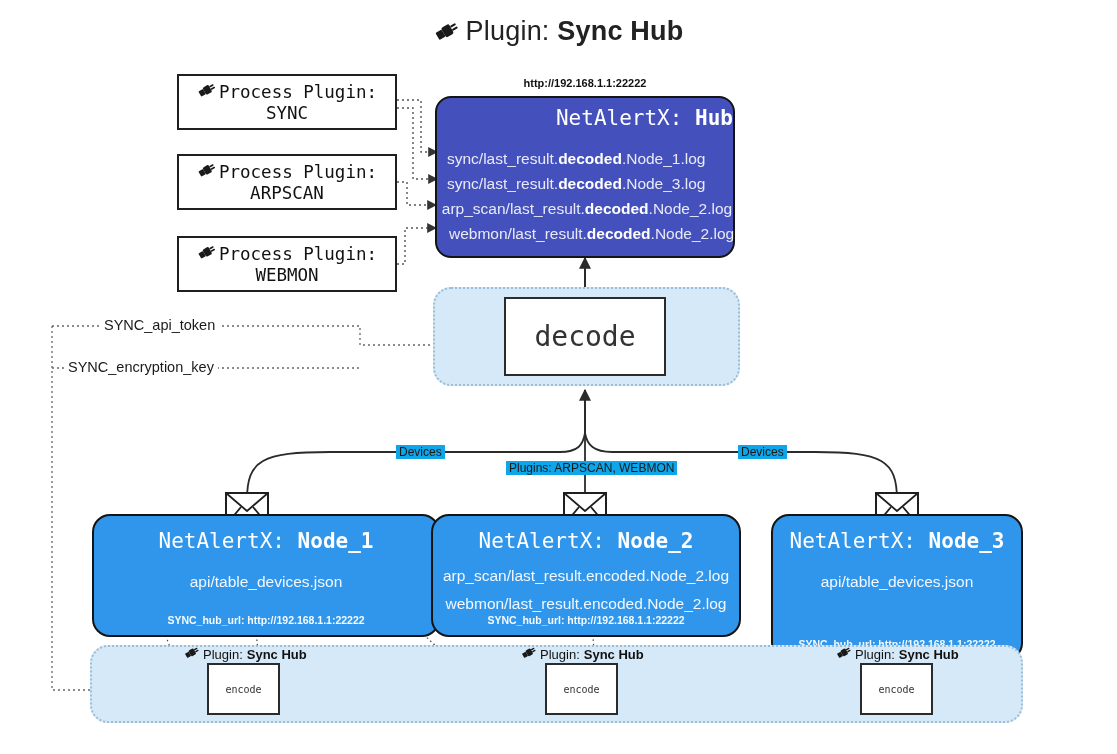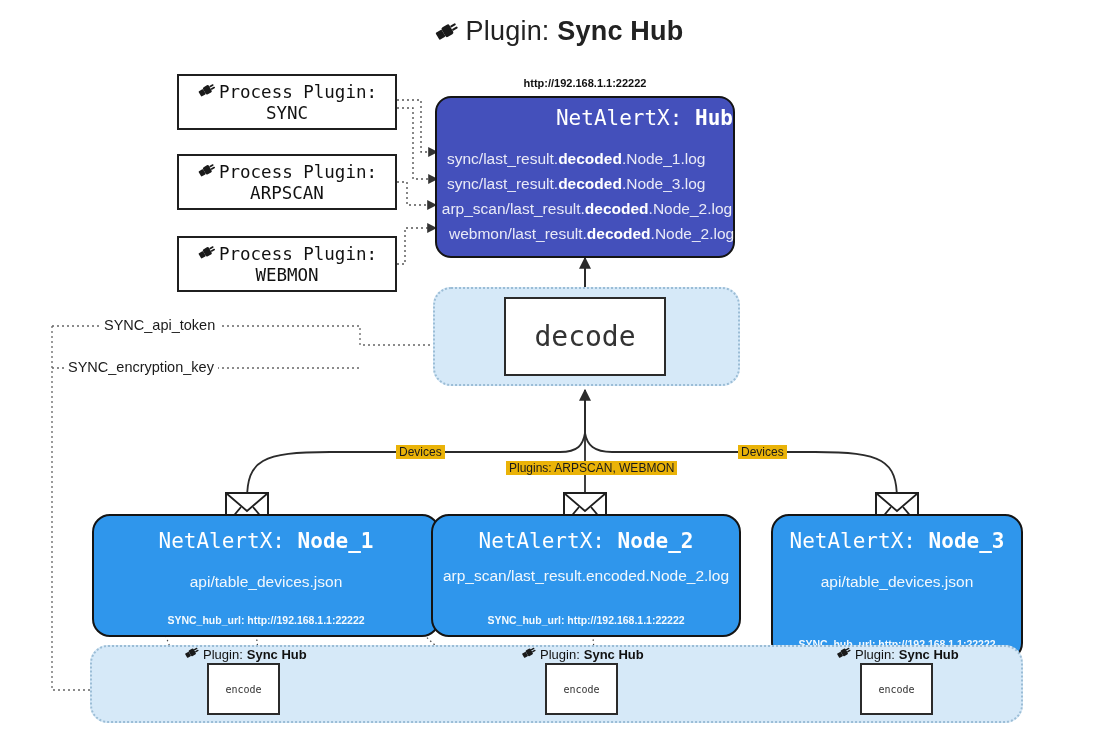--- a/index.html
+++ b/index.html
@@ -52,21 +52,21 @@
         border-radius:18px;box-sizing:border-box;}
   .node-title{position:absolute;left:0;right:0;top:13px;text-align:center;
               font-family:"DejaVu Sans Mono", monospace;font-size:21px;color:#ffffff;}
   .node-title b{font-weight:700;}
   .node-lines{position:absolute;left:0;right:0;top:52px;text-align:center;}
   .node-line{font-size:15.5px;color:#f2f8fd;line-height:28px;white-space:nowrap;}
   .node-foot{position:absolute;left:0;right:0;bottom:9px;text-align:center;
              font-size:10.5px;color:#f4fafe;font-weight:600;white-space:nowrap;}
 
   
-  .elabel{position:absolute;font-size:12px;color:#1a1a1a;background:#eab308;
+  .elabel{position:absolute;font-size:12px;color:#1a1a1a;background:#0ea5e9;
           padding:0 3px;white-space:nowrap;}
   .plabel{position:absolute;font-size:13px;color:#111;white-space:nowrap;
           display:flex;align-items:center;}
   .plabel .val{font-weight:700;margin-left:4px;}
   .plabel .lbl{font-weight:400;}
   .keylabel{position:absolute;font-size:14.5px;color:#1a1a1a;background:#ffffff;
             padding:0 4px;white-space:nowrap;}
 </style>
 </head>
 <body>
@@ -259,20 +259,21 @@
     <div class="node-foot">SYNC_hub_url: http://192.168.1.1:22222</div>
   </div>
 
   <div class="node" style="left:431px;top:514px;width:310px;height:123px;">
     <div class="node-title">
       <span>NetAlertX:</span>
       <b>Node_2</b>
     </div>
     <div class="node-lines" style="top:46px;">
       <div class="node-line">arp_scan/last_result.encoded.Node_2.log</div>
+      <div class="node-line">webmon/last_result.encoded.Node_2.log</div>
     </div>
     <div class="node-foot">SYNC_hub_url: http://192.168.1.1:22222</div>
   </div>
 
   <div class="node" style="left:771px;top:514px;width:252px;height:147px;">
     <div class="node-title">
       <span>NetAlertX:</span>
       <b>Node_3</b>
     </div>
     <div class="node-lines">

